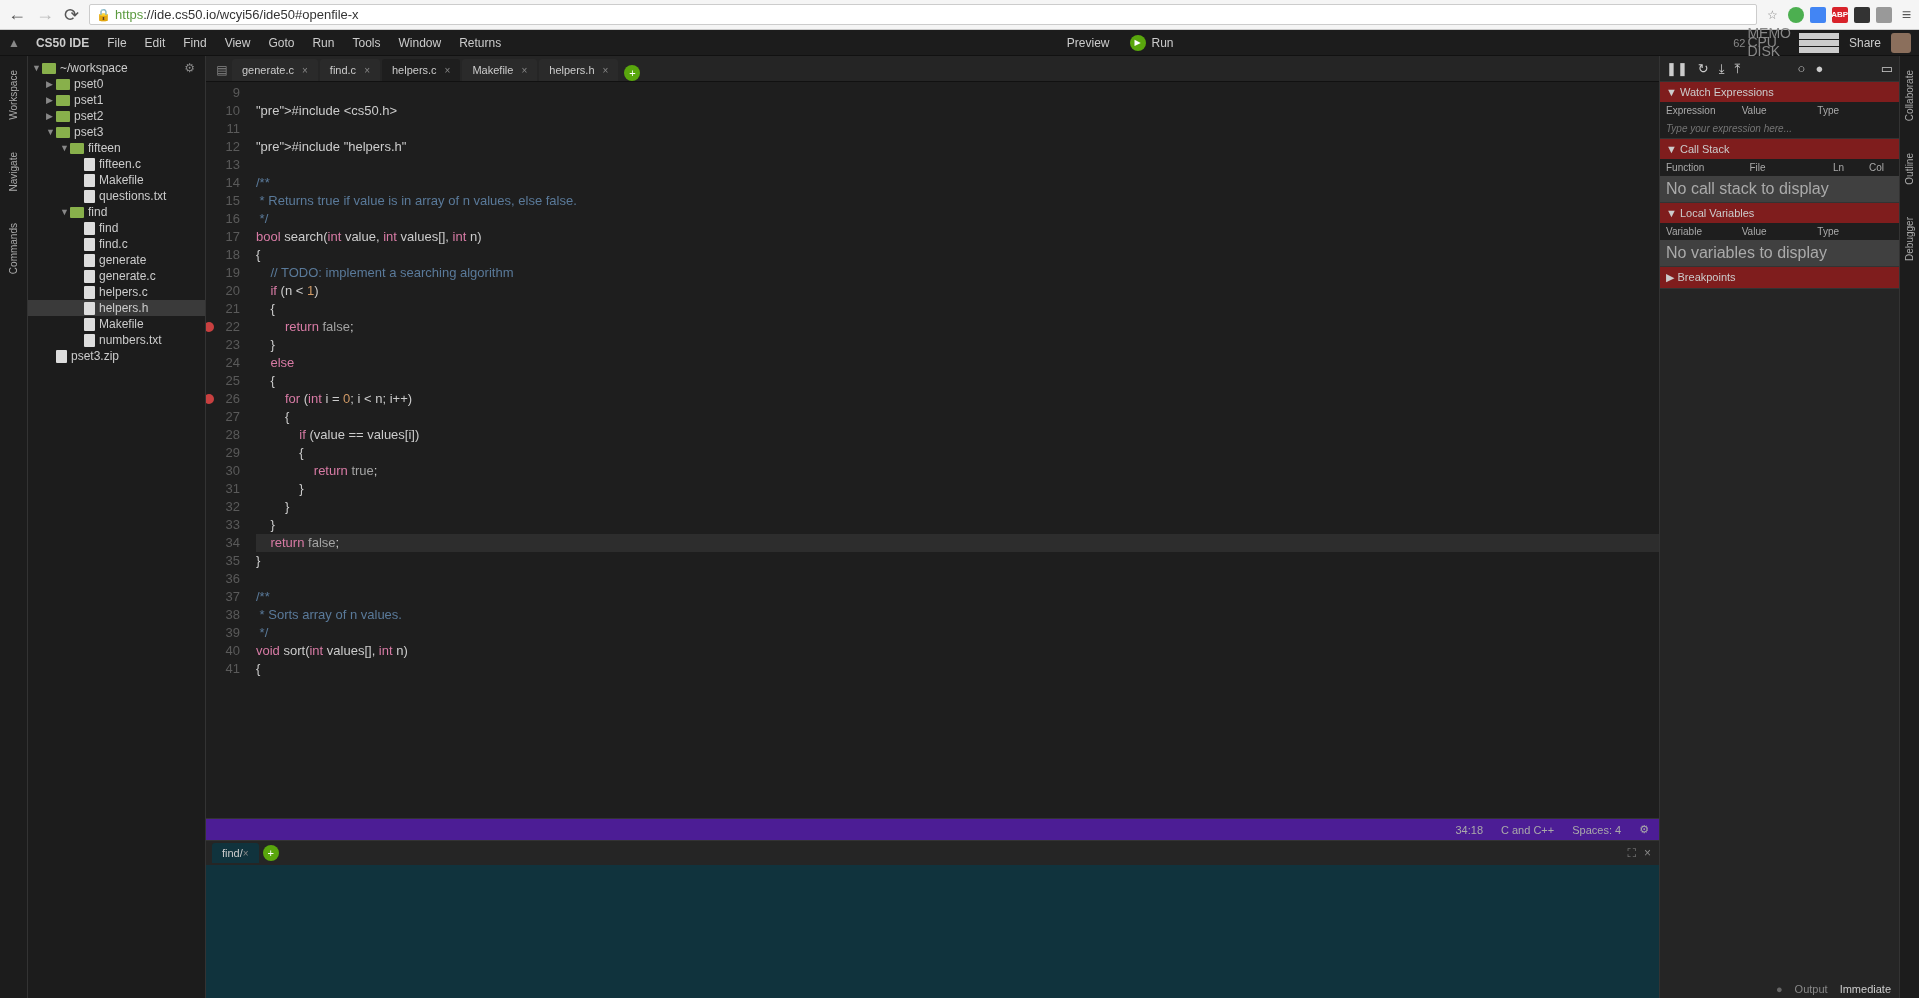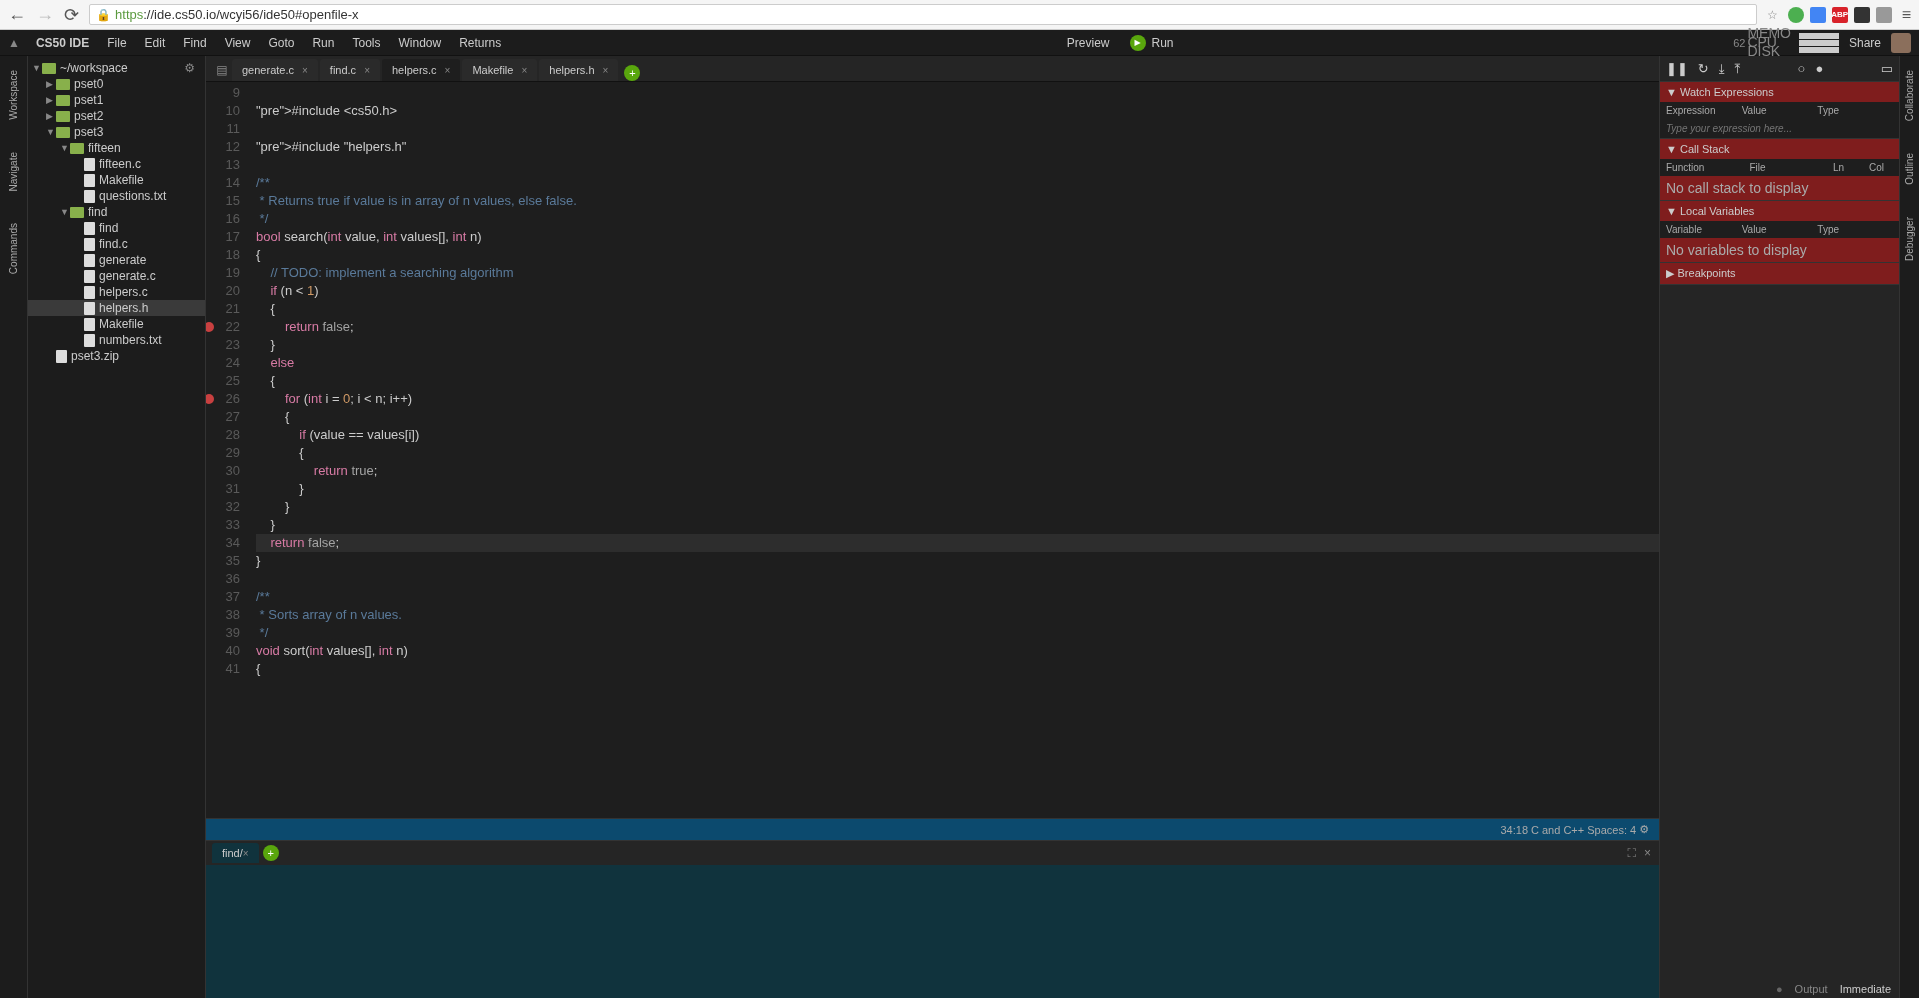--- a/index.html
+++ b/index.html
@@ -43,37 +43,37 @@
 .gutter-line{height:18px;position:relative}
 .breakpoint{position:absolute;left:-2px;top:4px;width:10px;height:10px;background:#c84040;border-radius:50%}
 .code{flex:1;padding-left:8px;line-height:18px;white-space:pre;padding-top:2px}
 .code-line{height:18px;display:block}
 .code-line.current{background:#2d2d2d}
 .kw{color:#d87ba5}
 .cmt{color:#5a7a9a}
 .num{color:#d19a66}
 .type{color:#d87ba5}
 .bool{color:#a3a3a3}
-.status-bar{height:22px;background:#0c4a6e;display:flex;align-items:center;justify-content:flex-end;padding:0 10px;gap:3px;font-size:11px;color:#aaa;border-top:1px solid #333}
+.status-bar{height:22px;background:#4c1d95;display:flex;align-items:center;justify-content:flex-end;padding:0 10px;gap:18px;font-size:11px;color:#aaa;border-top:1px solid #333}
 .terminal-area{height:158px;background:#10333d;display:flex;flex-direction:column;border-top:1px solid #333}
 .term-tabs{height:24px;background:#252525;display:flex;align-items:center;padding-left:6px}
 .term-tab{height:20px;padding:0 10px;display:flex;align-items:center;background:#10333d;font-size:11px;color:#ccc;border-radius:3px 3px 0 0}
 .term-body{flex:1;padding:8px 10px;font-family:'Consolas',monospace;font-size:13px;color:#ddd;line-height:18px;white-space:pre-wrap}
 .term-prompt{color:#6bbfd8}
 .term-controls{margin-left:auto;display:flex;gap:8px;padding-right:8px;color:#888}
 .right-rail{width:20px;background:#1c1c1c;border-left:1px solid #333;display:flex;flex-direction:column;align-items:center;padding-top:8px;gap:20px}
 .debug-panel{width:240px;background:#252525;border-left:1px solid #333;display:flex;flex-direction:column}
 .debug-toolbar{height:26px;display:flex;align-items:center;padding:0 6px;gap:10px;border-bottom:1px solid #333}
 .dbg-btn{color:#ccc;font-size:13px;cursor:pointer}
 .dbg-section{border-bottom:1px solid #333}
 .dbg-header{padding:4px 6px;font-size:11px;color:#ccc;background:#7f1d1d;cursor:pointer}
 .dbg-row{display:flex;padding:3px 6px;font-size:10px;color:#aaa;background:#1e1e1e}
 .dbg-col{flex:1}
 .dbg-input{width:100%;background:#1e1e1e;border:none;color:#888;font-size:10px;padding:4px 6px;font-style:italic}
-.dbg-msg{padding:4px 6px;font-size:14px;color:#aaa;background:#7f1d1d}
+.dbg-msg{padding:4px 6px;font-size:16px;color:#aaa;background:#404040}
 .bottom-status{position:absolute;bottom:0;right:20px;height:18px;display:flex;align-items:center;gap:12px;font-size:11px;color:#888;padding:0 8px}
 </style>
 </head>
 <body>
 
 <div class="browser-bar">
   <span class="nav-btn">←</span>
   <span class="nav-btn" style="color:#bbb">→</span>
   <span class="nav-btn">⟳</span>
   <div class="url-bar">

